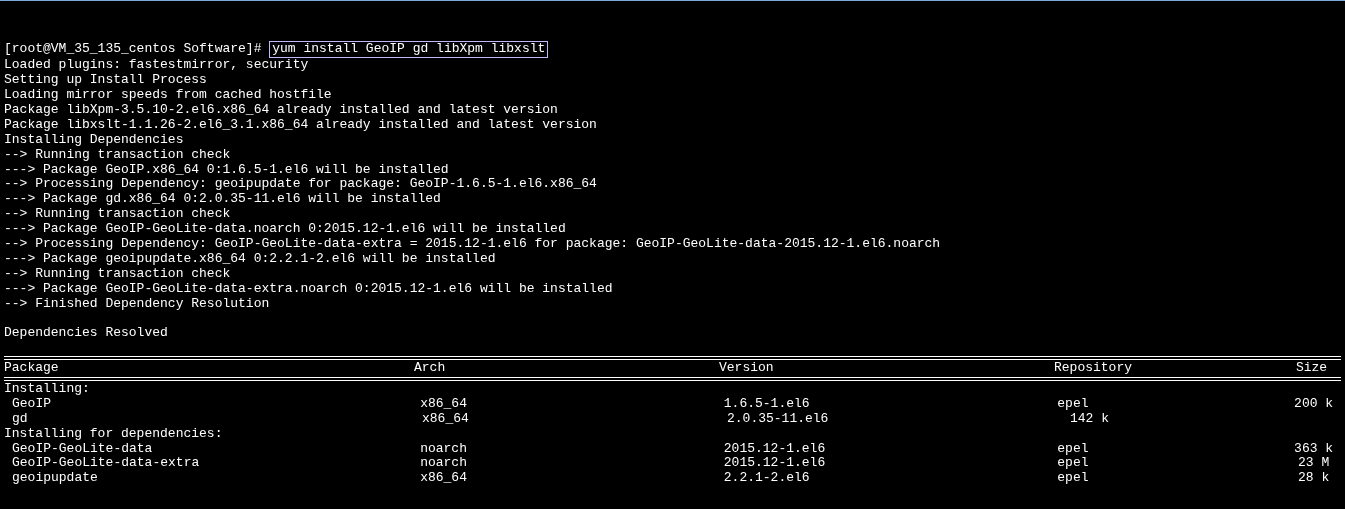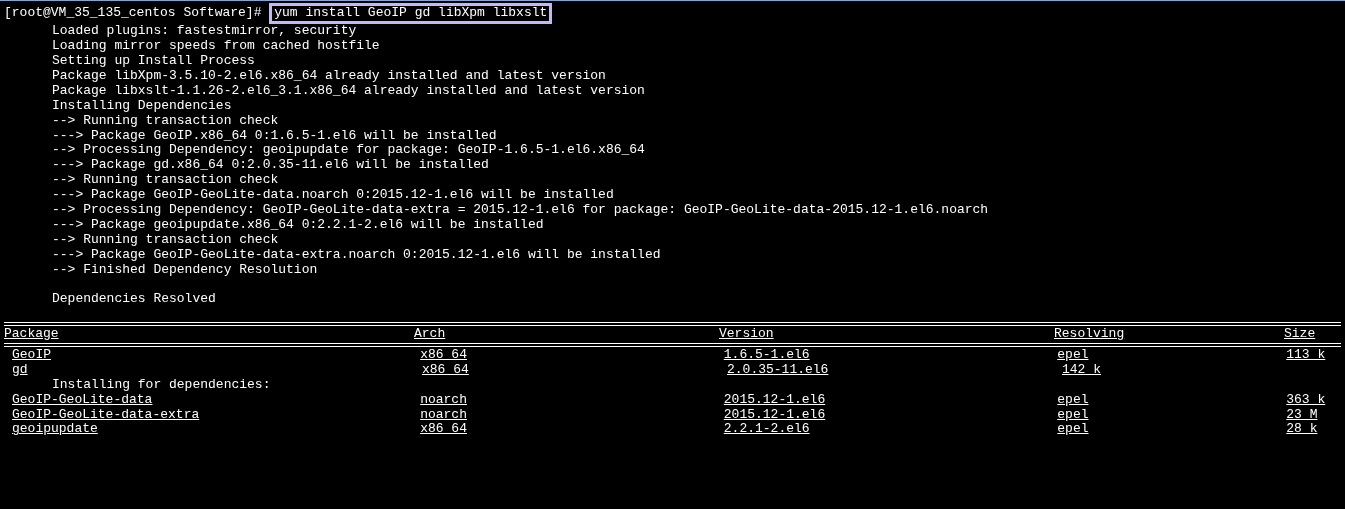--- a/index.html
+++ b/index.html
@@ -13,62 +13,61 @@
     width: 1345px;
   }
   .terminal {
     padding: 2px 4px;
     border-top: 1px solid #7aa8d8;
   }
   .prompt-line {
     white-space: nowrap;
   }
   .command-box {
-    border: 3px solid #c4b5fd;
+    border: 1px solid #c4b5fd;
     padding: 0 2px;
     display: inline-block;
+    margin-top: 38px;
   }
   .line {
     white-space: pre;
-    margin-left: 48px;
   }
   .blank {
     height: 14px;
   }
   .hr-double {
     border-top: 1px solid #fff;
     border-bottom: 1px solid #fff;
     height: 2px;
     margin: 1px 0;
   }
   .table-row {
     display: flex;
     white-space: pre;
-    text-decoration: underline;
   }
   .col-pkg   { width: 410px; padding-left: 4px; }
   .col-arch  { width: 305px; }
   .col-ver   { width: 335px; }
   .col-repo  { width: 230px; }
-  .col-size  { width: 55px; text-align: left; }
+  .col-size  { width: 55px; text-align: center; }
   .section-label { padding-left: 0; }
   .indent { padding-left: 8px; }
 </style>
 </head>
 <body>
 
 <div class="terminal">
 
   <div class="prompt-line">
     <span>[root@VM_35_135_centos Software]# </span><span class="command-box"><span>yum install GeoIP gd libXpm libxslt</span></span>
   </div>
 
   <div class="line">Loaded plugins: fastestmirror, security</div>
+  <div class="line">Setting up Install Process</div>
   <div class="line">Loading mirror speeds from cached hostfile</div>
-  <div class="line">Setting up Install Process</div>
   <div class="line">Package libXpm-3.5.10-2.el6.x86_64 already installed and latest version</div>
   <div class="line">Package libxslt-1.1.26-2.el6_3.1.x86_64 already installed and latest version</div>
   <div class="line">Installing Dependencies</div>
   <div class="line">--&gt; Running transaction check</div>
   <div class="line">---&gt; Package GeoIP.x86_64 0:1.6.5-1.el6 will be installed</div>
   <div class="line">--&gt; Processing Dependency: geoipupdate for package: GeoIP-1.6.5-1.el6.x86_64</div>
   <div class="line">---&gt; Package gd.x86_64 0:2.0.35-11.el6 will be installed</div>
   <div class="line">--&gt; Running transaction check</div>
   <div class="line">---&gt; Package GeoIP-GeoLite-data.noarch 0:2015.12-1.el6 will be installed</div>
   <div class="line">--&gt; Processing Dependency: GeoIP-GeoLite-data-extra = 2015.12-1.el6 for package: GeoIP-GeoLite-data-2015.12-1.el6.noarch</div>
@@ -82,33 +81,34 @@
   <div class="line">Dependencies Resolved</div>
 
   <div class="blank"></div>
 
   <div class="hr-double"></div>
 
   <div class="table-row">
     <span class="col-pkg section-label">Package</span>
     <span class="col-arch">Arch</span>
     <span class="col-ver">Version</span>
-    <span class="col-repo">Resolving</span>
+    <span class="col-repo">Repository</span>
     <span class="col-size">Size</span>
   </div>
 
   <div class="hr-double"></div>
 
+  <div class="line section-label">Installing:</div>
 
   <div class="table-row">
     <span class="col-pkg indent">GeoIP</span>
     <span class="col-arch">x86_64</span>
     <span class="col-ver">1.6.5-1.el6</span>
     <span class="col-repo">epel</span>
-    <span class="col-size">113 k</span>
+    <span class="col-size">200 k</span>
   </div>
   <div class="table-row">
     <span class="col-pkg indent">gd</span>
     <span class="col-arch">x86_64</span>
     <span class="col-ver">2.0.35-11.el6</span>
     <span class="col-size">142 k</span>
   </div>
 
   <div class="line section-label">Installing for dependencies:</div>
 

